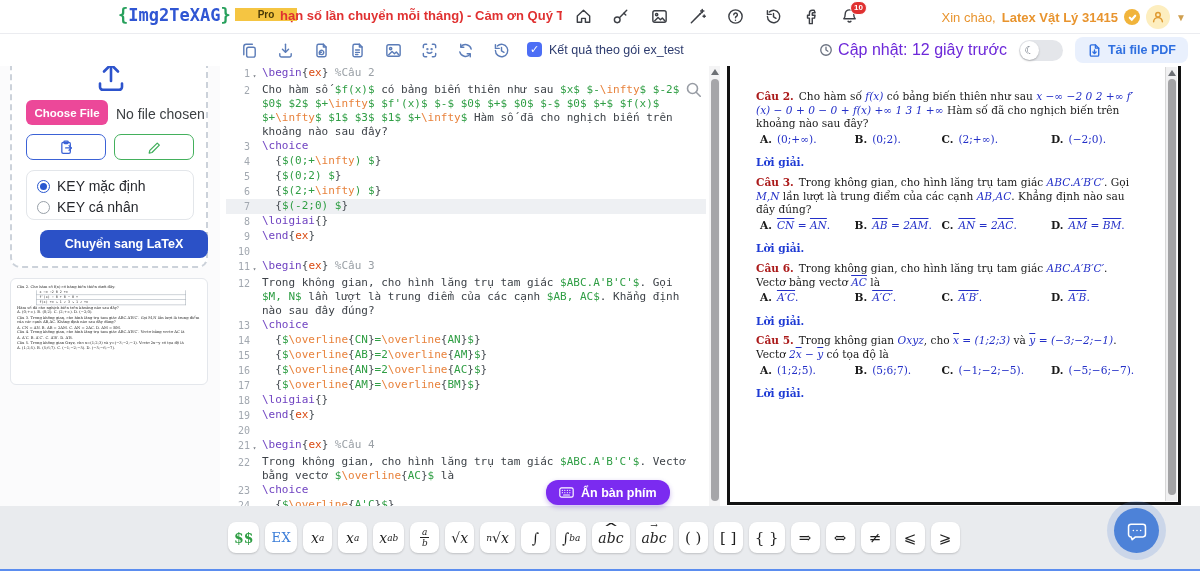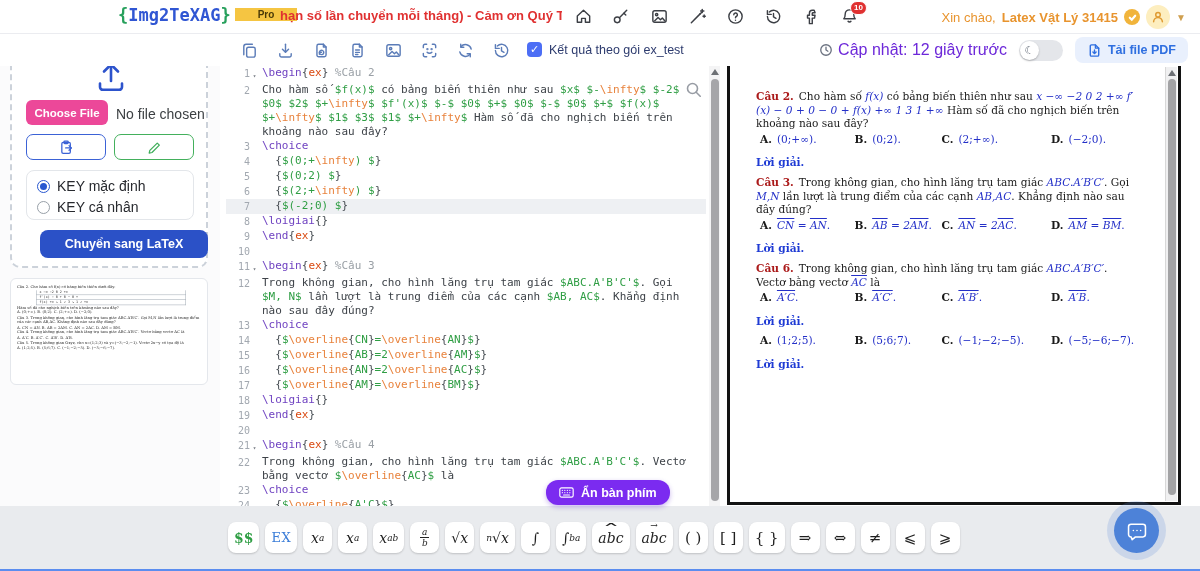--- a/index.html
+++ b/index.html
@@ -609,20 +609,21 @@
             </span>
             <span class="opt">
               <span class="opt-l">D.</span>
               <span class="opt-v"><span class="mth"><span class="ov">A′B</span></span>.</span>
             </span>
           </div>
           <div class="sol">Lời giải.</div>
         </div>
 
         <div class="q-block">
+          <div><span class="q-label">Câu 5.</span><span>Trong không gian <span class="mth">Oxyz</span>, cho <span class="mth"><span class="ov">x</span> = (1;2;3)</span> và <span class="mth"><span class="ov">y</span> = (−3;−2;−1)</span>. Vectơ <span class="mth">2<span class="ov">x</span> − <span class="ov">y</span></span> có tọa độ là</span></div>
           <div class="opts">
             <span class="opt">
               <span class="opt-l">A.</span>
               <span class="opt-v">(1;2;5).</span>
             </span>
             <span class="opt">
               <span class="opt-l">B.</span>
               <span class="opt-v">(5;6;7).</span>
             </span>
             <span class="opt">

